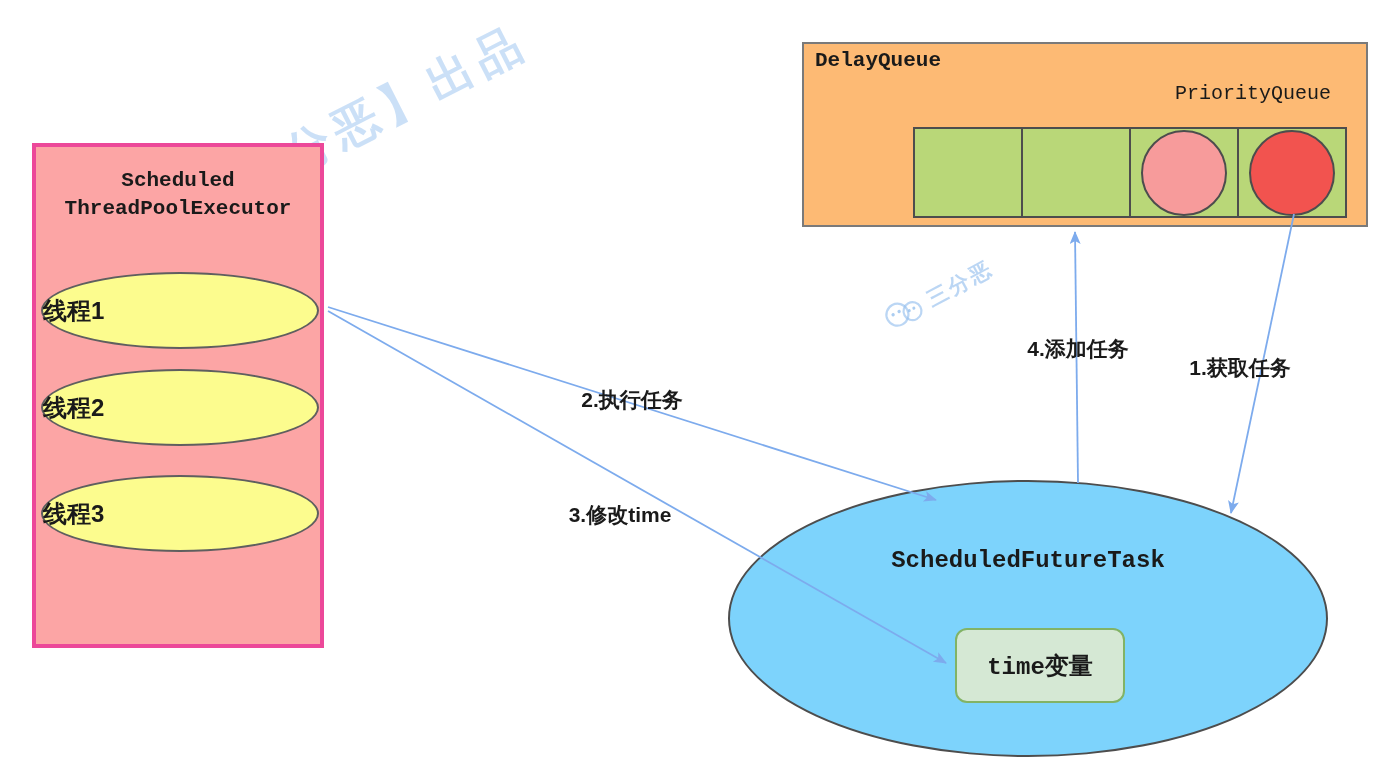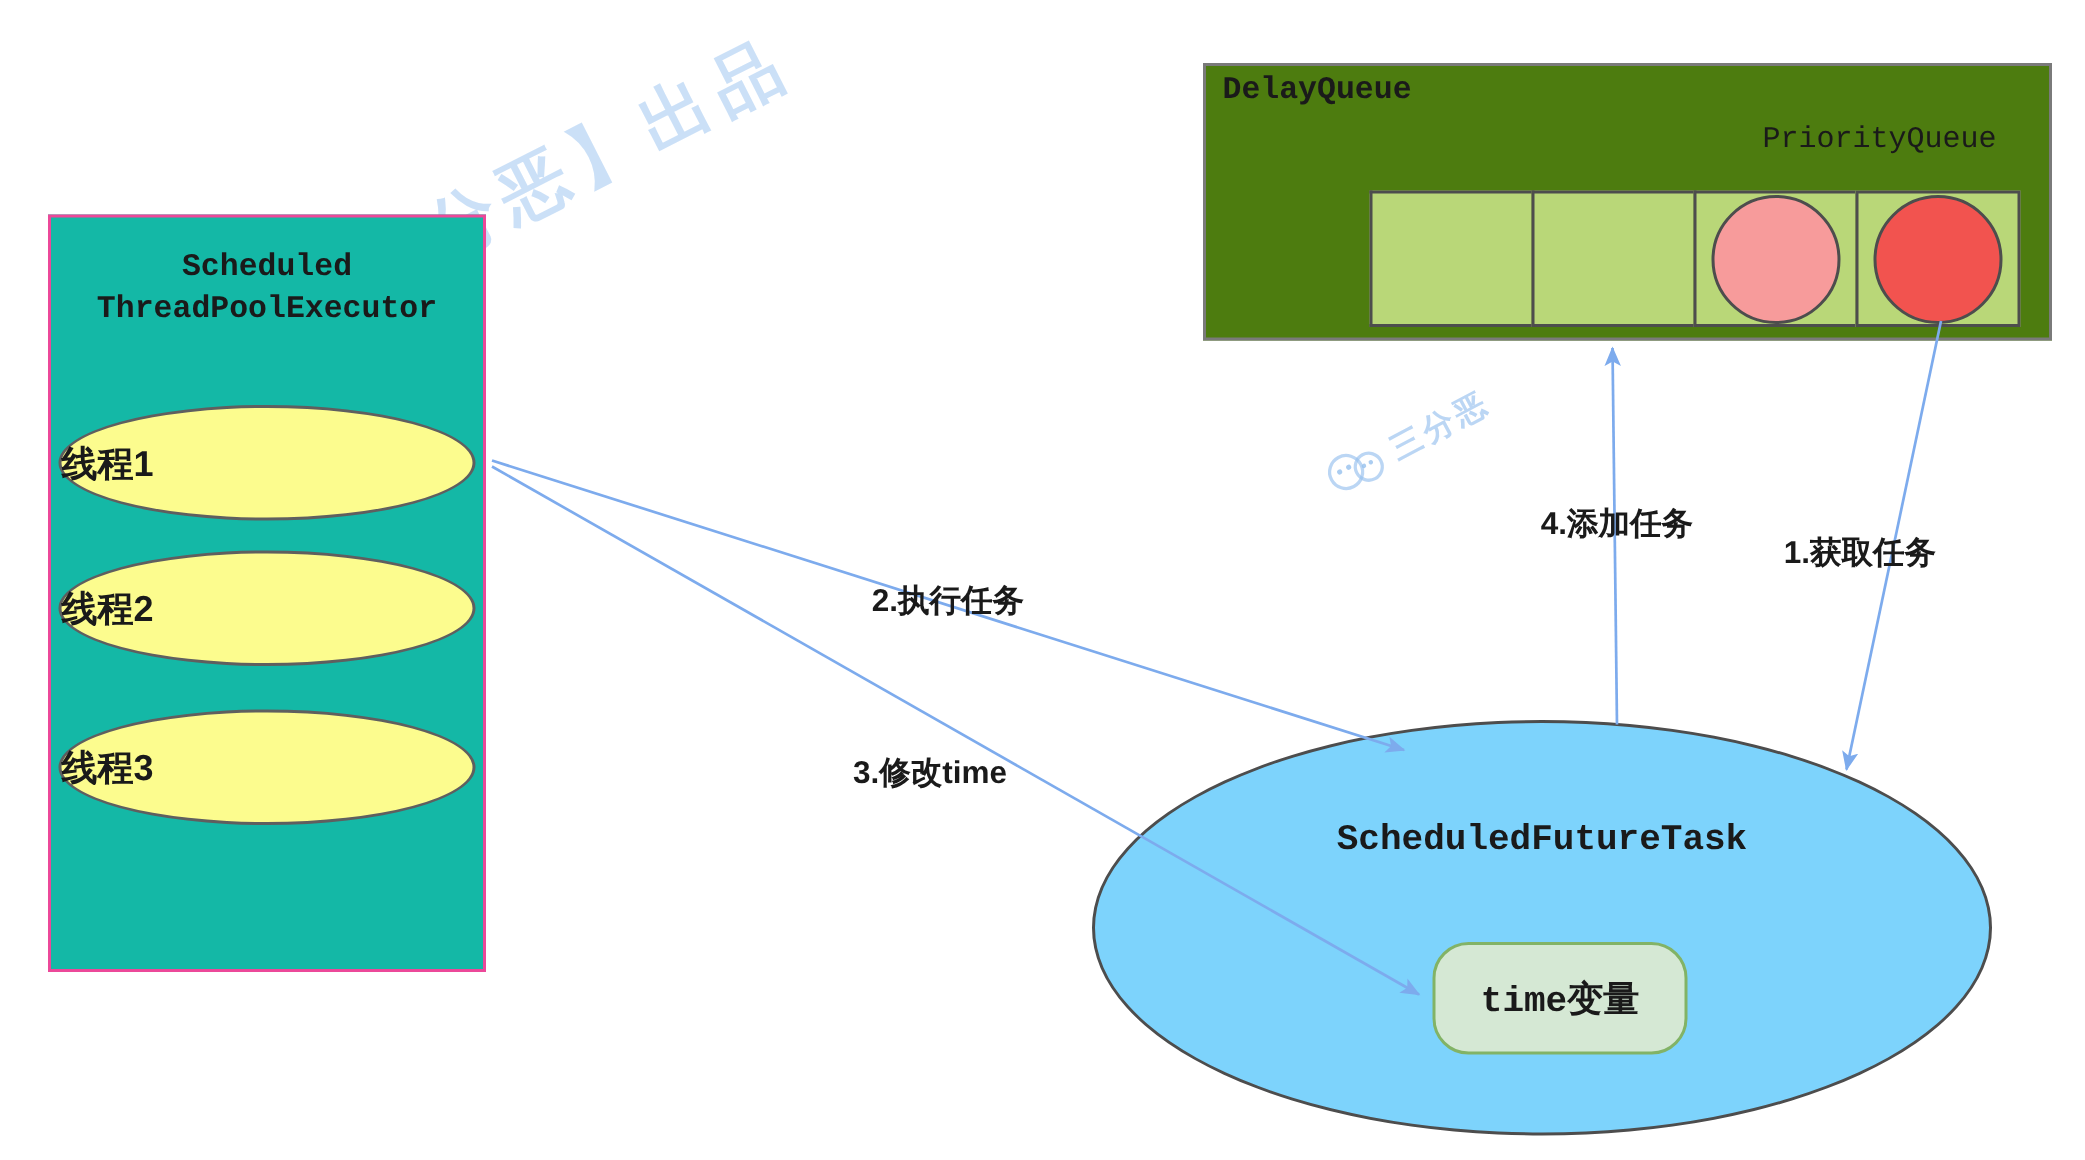--- a/index.html
+++ b/index.html
@@ -46,22 +46,22 @@
     z-index: 1;
   }
 
   
   .executor-box {
     position: absolute;
     left: 32px;
     top: 143px;
     width: 292px;
     height: 505px;
-    background: #14b8a6;
-    border: 2px solid #ec4899;
+    background: #fca5a5;
+    border: 4px solid #ec4899;
     box-sizing: border-box;
     z-index: 2;
   }
   .executor-title {
     position: absolute;
     left: 0; right: 0;
     top: 20px;
     text-align: center;
     font-size: 21px;
     line-height: 28px;
@@ -86,21 +86,21 @@
   .thread-2 { top: 222px; }
   .thread-3 { top: 328px; }
 
   
   .delayqueue-box {
     position: absolute;
     left: 802px;
     top: 42px;
     width: 566px;
     height: 185px;
-    background: #4d7c0f;
+    background: #fdba74;
     border: 2px solid #7a7a7a;
     box-sizing: border-box;
     z-index: 2;
   }
   .delayqueue-title {
     position: absolute;
     left: 11px;
     top: 5px;
     font-size: 21px;
     font-weight: bold;
@@ -163,21 +163,21 @@
     font-weight: bold;
   }
   .time-box {
     position: absolute;
     left: 225px;
     top: 146px;
     width: 170px;
     height: 75px;
     background: #d5e8d4;
     border: 2px solid #82b366;
-    border-radius: 24px;
+    border-radius: 12px;
     box-sizing: border-box;
     display: flex;
     align-items: center;
     justify-content: center;
     font-size: 24px;
     font-weight: bold;
   }
 
   
   #arrow-layer {

